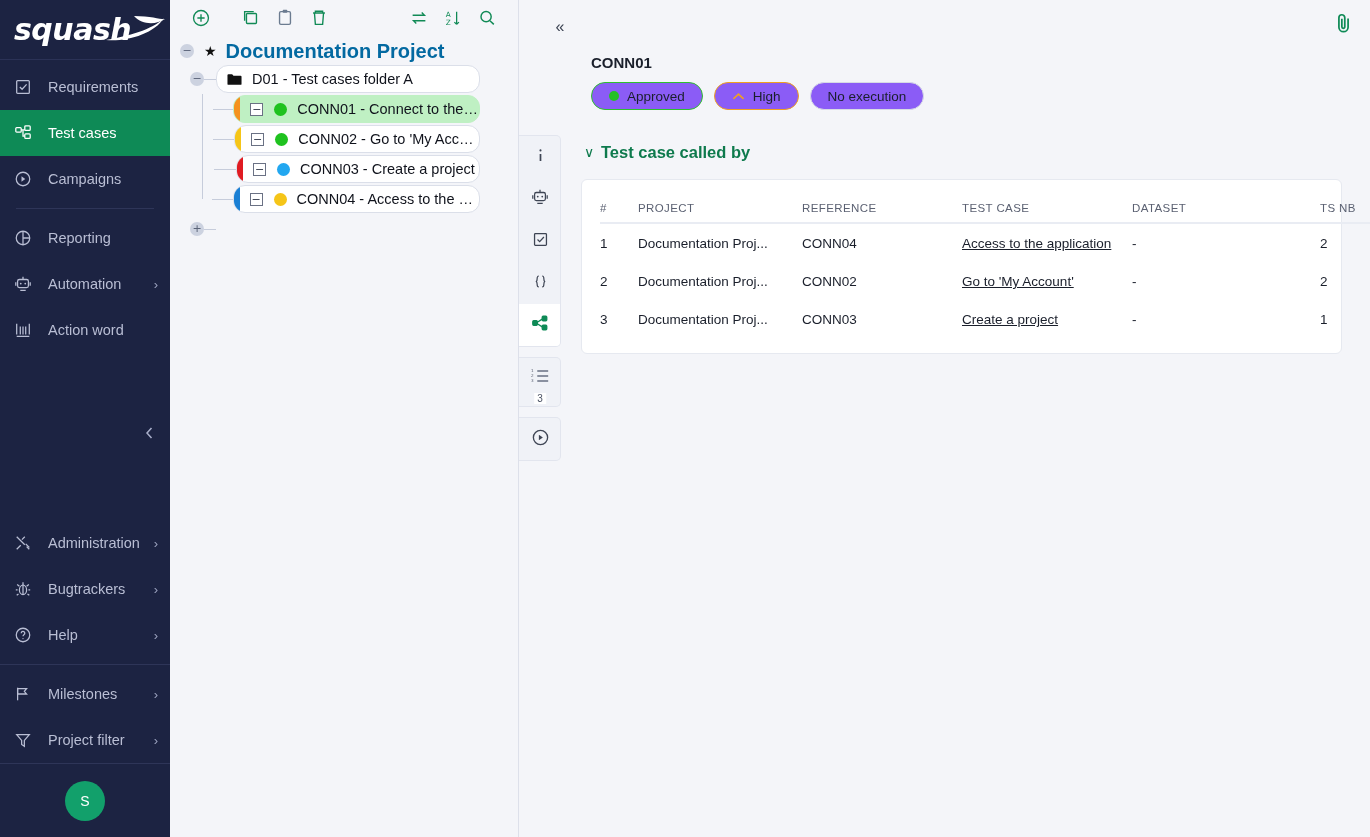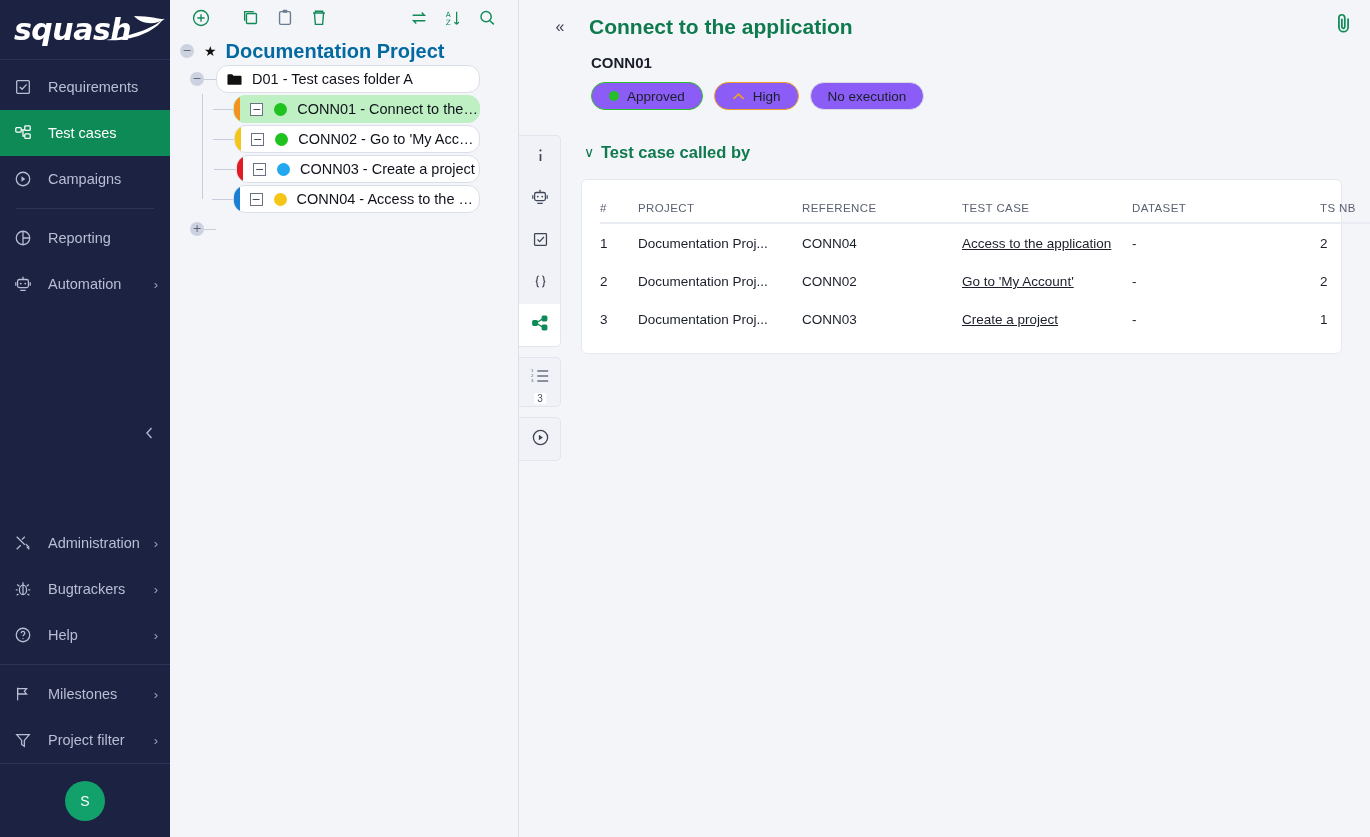--- a/index.html
+++ b/index.html
@@ -277,20 +277,28 @@
               <rect x="4" y="5" width="12" height="9" rx="2"></rect>
             <circle cx="7.5" cy="9.5" r="1" fill="currentColor" stroke="none"></circle>
             <circle cx="12.5" cy="9.5" r="1" fill="currentColor" stroke="none"></circle>
             <path d="M2 8v4M18 8v4M7 17h6"></path>
           </svg>
         </span>
         <span class="lbl">Automation</span>
         <span class="chev">›</span>
       </div>
 
+      <div class="nav-item">
+        <span class="ic">
+          <svg width="18" height="18" viewBox="0 0 20 20" fill="none" stroke="currentColor" stroke-width="1.4">
+            <path d="M3 3v12M17 3v12M3 17h14M7 6v9M10 6v9M13 6v9"></path>
+          </svg>
+        </span>
+        <span class="lbl">Action word</span>
+      </div>
 
       <div class="nav-spacer"></div>
     </div>
 
     <div class="collapse-btn">
       <svg width="11" height="14" viewBox="0 0 11 14" fill="none" stroke="currentColor" stroke-width="1.5">
         <path d="M7.5 2L3 7l4.5 5"></path>
       </svg>
     </div>
 
@@ -491,21 +499,20 @@
 
     <div class="clip">
       <svg width="19" height="22" viewBox="0 0 20 24" fill="none" stroke="#0e8a56" stroke-width="1.9">
         <path d="M15 7v9.5a5 5 0 01-10 0V6.2a3.2 3.2 0 116.4 0v10a1.6 1.6 0 11-3.2 0V7.4"></path>
       </svg>
     </div>
 
     <div class="c-header">
       <div class="c-title-row">
         <div class="dblchev">«</div>
-        <div class="c-title">Connect to the application</div>
       </div>
       <div class="c-ref">CONN01</div>
       <div class="badges">
         <div class="badge ok">
           <span class="bdot"></span>
           <span>Approved</span>
         </div>
         <div class="badge warn">
           <span class="up">
             <svg width="13" height="9" viewBox="0 0 14 9" fill="none" stroke="#f0a020" stroke-width="1.8">

